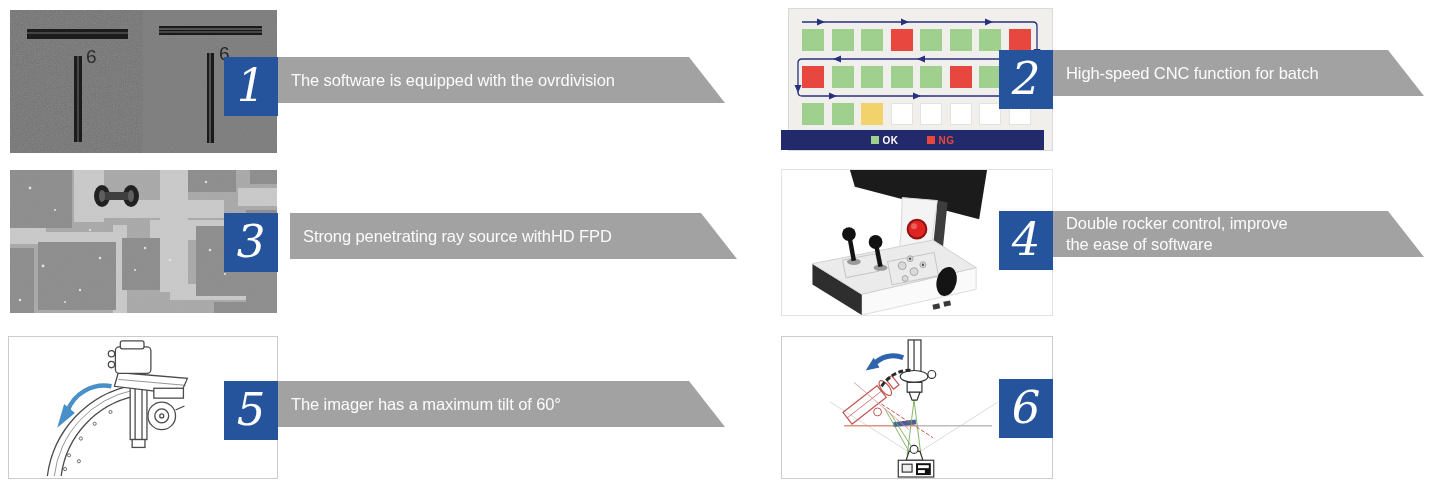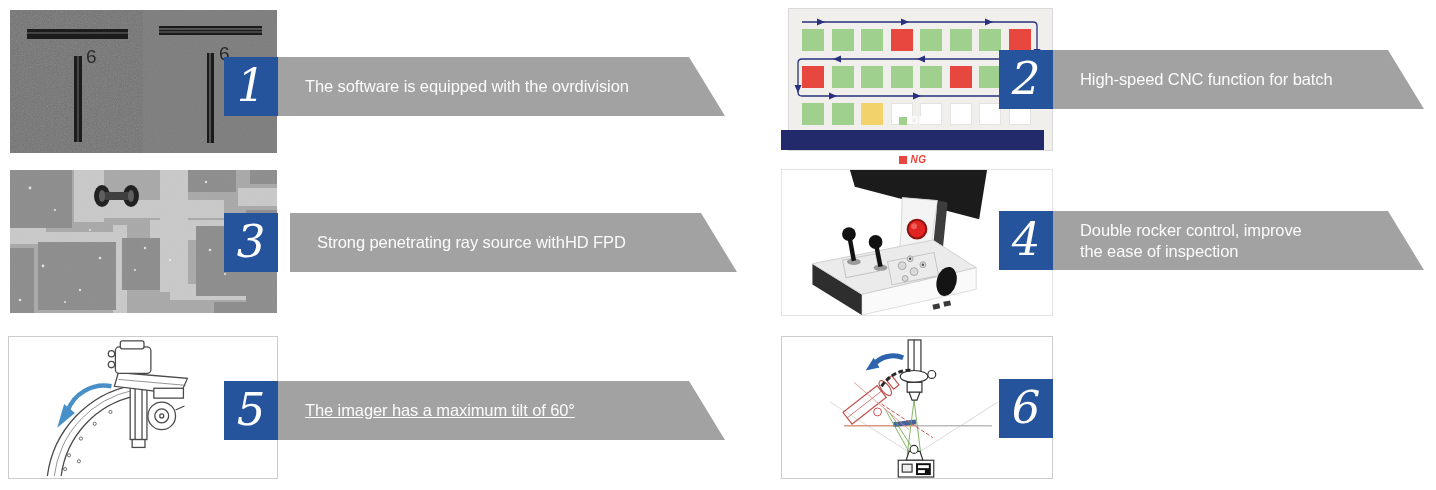--- a/index.html
+++ b/index.html
@@ -7,39 +7,39 @@
           font-family:"Liberation Sans",sans-serif;overflow:hidden;}
 
   .img-panel{position:absolute;z-index:1;}
   .img-panel svg{display:block;}
 
   .num-box{position:absolute;z-index:3;width:54px;height:59px;background:#26549c;
            color:#ffffff;display:flex;align-items:center;justify-content:center;
            font-family:"DejaVu Serif",serif;font-style:italic;font-size:45px;
            padding-bottom:3px;box-sizing:border-box;}
 
-  .banner{position:absolute;z-index:2;height:59px;background:#a2a2a2;color:#fbfbfb;
+  .banner{position:absolute;z-index:2;height:46px;background:#a2a2a2;color:#fbfbfb;
           display:flex;flex-direction:column;justify-content:center;
-          padding-left:27px;box-sizing:border-box;
+          padding-left:13px;box-sizing:border-box;
           clip-path:polygon(0 0, calc(100% - 36px) 0, 100% 100%, 0 100%);
           font-size:16.5px;line-height:21px;letter-spacing:-0.1px;}
   .banner span:empty{display:none;}
   .banner-left{left:278px;width:447px;}
   .banner-right{left:1053px;width:371px;}
 
   
   .screen{position:absolute;left:788px;top:8px;width:265px;height:143px;
           background:#f0efeb;border:1px solid #d9d9d9;box-sizing:border-box;z-index:1;}
   .screen-grid{position:absolute;left:13px;top:20px;}
   .grid-row{display:flex;gap:7.5px;margin-bottom:15px;}
   .grid-cell{width:22px;height:22px;box-sizing:border-box;}
   .screen-arrows{position:absolute;left:0;top:0;pointer-events:none;}
   .screen-footer{position:absolute;left:0;right:0;bottom:0;height:20px;background:#232a6b;
                  display:flex;align-items:center;justify-content:center;gap:28px;
-                 transform:translateX(-8px);flex-direction:column;}
+                 transform:translateX(-8px);}
   .legend-item{display:flex;align-items:center;gap:4px;font-size:10px;font-weight:bold;
                letter-spacing:0.5px;}
   .legend-swatch{width:8px;height:8px;}
 </style>
 </head>
 <body>
 
 <div class="canvas">
 
   <div class="img-panel" style="left:10px;top:10px;">
@@ -134,21 +134,21 @@
         <polygon points="124,83.5 132,87 124,90.5"></polygon>
       </g>
     </svg>
     <div class="screen-footer">
       <div class="legend-item">
         <span class="legend-swatch" style="background: rgb(159, 208, 142);"></span>
         <span style="color: rgb(255, 255, 255);">OK</span>
       </div>
       <div class="legend-item">
         <span class="legend-swatch" style="background: rgb(232, 71, 63);"></span>
-        <span style="color: rgb(232, 71, 63); font-style: italic;">NG</span>
+        <span style="color: rgb(232, 71, 63);">NG</span>
       </div>
     </div>
   </div>
   <div class="num-box" style="left:999px;top:50px;">
     <span>2</span>
   </div>
   <div class="banner banner-right" style="top:50px;">
     <span>High-speed CNC function for batch</span>
   </div>
 
@@ -257,21 +257,21 @@
       <ellipse cx="166" cy="113" rx="10" ry="15" transform="rotate(14 166 113)" fill="#141414"></ellipse>
       <rect x="152" y="136" width="7" height="5" transform="rotate(-12 155 138)" fill="#3a3a3a"></rect>
       <rect x="163" y="133" width="7" height="5" transform="rotate(-12 166 135)" fill="#3a3a3a"></rect>
     </svg>
   </div>
   <div class="num-box" style="left:999px;top:211px;">
     <span>4</span>
   </div>
   <div class="banner banner-right" style="top:211px;">
     <span>Double rocker control, improve</span>
-    <span>the ease of inspection</span>
+    <span>the ease of software</span>
   </div>
 
   <div class="img-panel" style="left:8px;top:336px;">
     <svg width="270" height="143" viewBox="0 0 270 143" style="background:#ffffff;border:1px solid #cccccc;box-sizing:border-box;">
       <g fill="none" stroke="#4a4a4a" stroke-width="1.3">
 
         <path d="M38,141 A108 108 0 0 1 124 49"></path>
         <path d="M52,141 A95 95 0 0 1 127 60"></path>
         <path d="M45,141 A101 101 0 0 1 125 54" stroke-width="0.6"></path>
 
@@ -306,21 +306,21 @@
 
       <g>
         <path d="M103,50 A40 40 0 0 0 58 76" fill="none" stroke="#4a90c8" stroke-width="4.5"></path>
         <polygon points="48,92 66,77 55,68" fill="#4a90c8"></polygon>
       </g>
     </svg>
   </div>
   <div class="num-box" style="left:224px;top:381px;">
     <span>5</span>
   </div>
-  <div class="banner banner-left" style="top:381px;text-decoration:underline;">
+  <div class="banner banner-left" style="top:381px;">
     <span>The imager has a maximum tilt of 60°</span>
 
   </div>
 
   <div class="img-panel" style="left:781px;top:336px;">
     <svg width="272" height="143" viewBox="0 0 272 143" style="background:#ffffff;border:1px solid #cccccc;box-sizing:border-box;">
 
       <g stroke="#d9d9d9" stroke-width="1">
         <line x1="48" y1="66" x2="133" y2="120"></line>
         <line x1="218" y1="66" x2="133" y2="120"></line>

